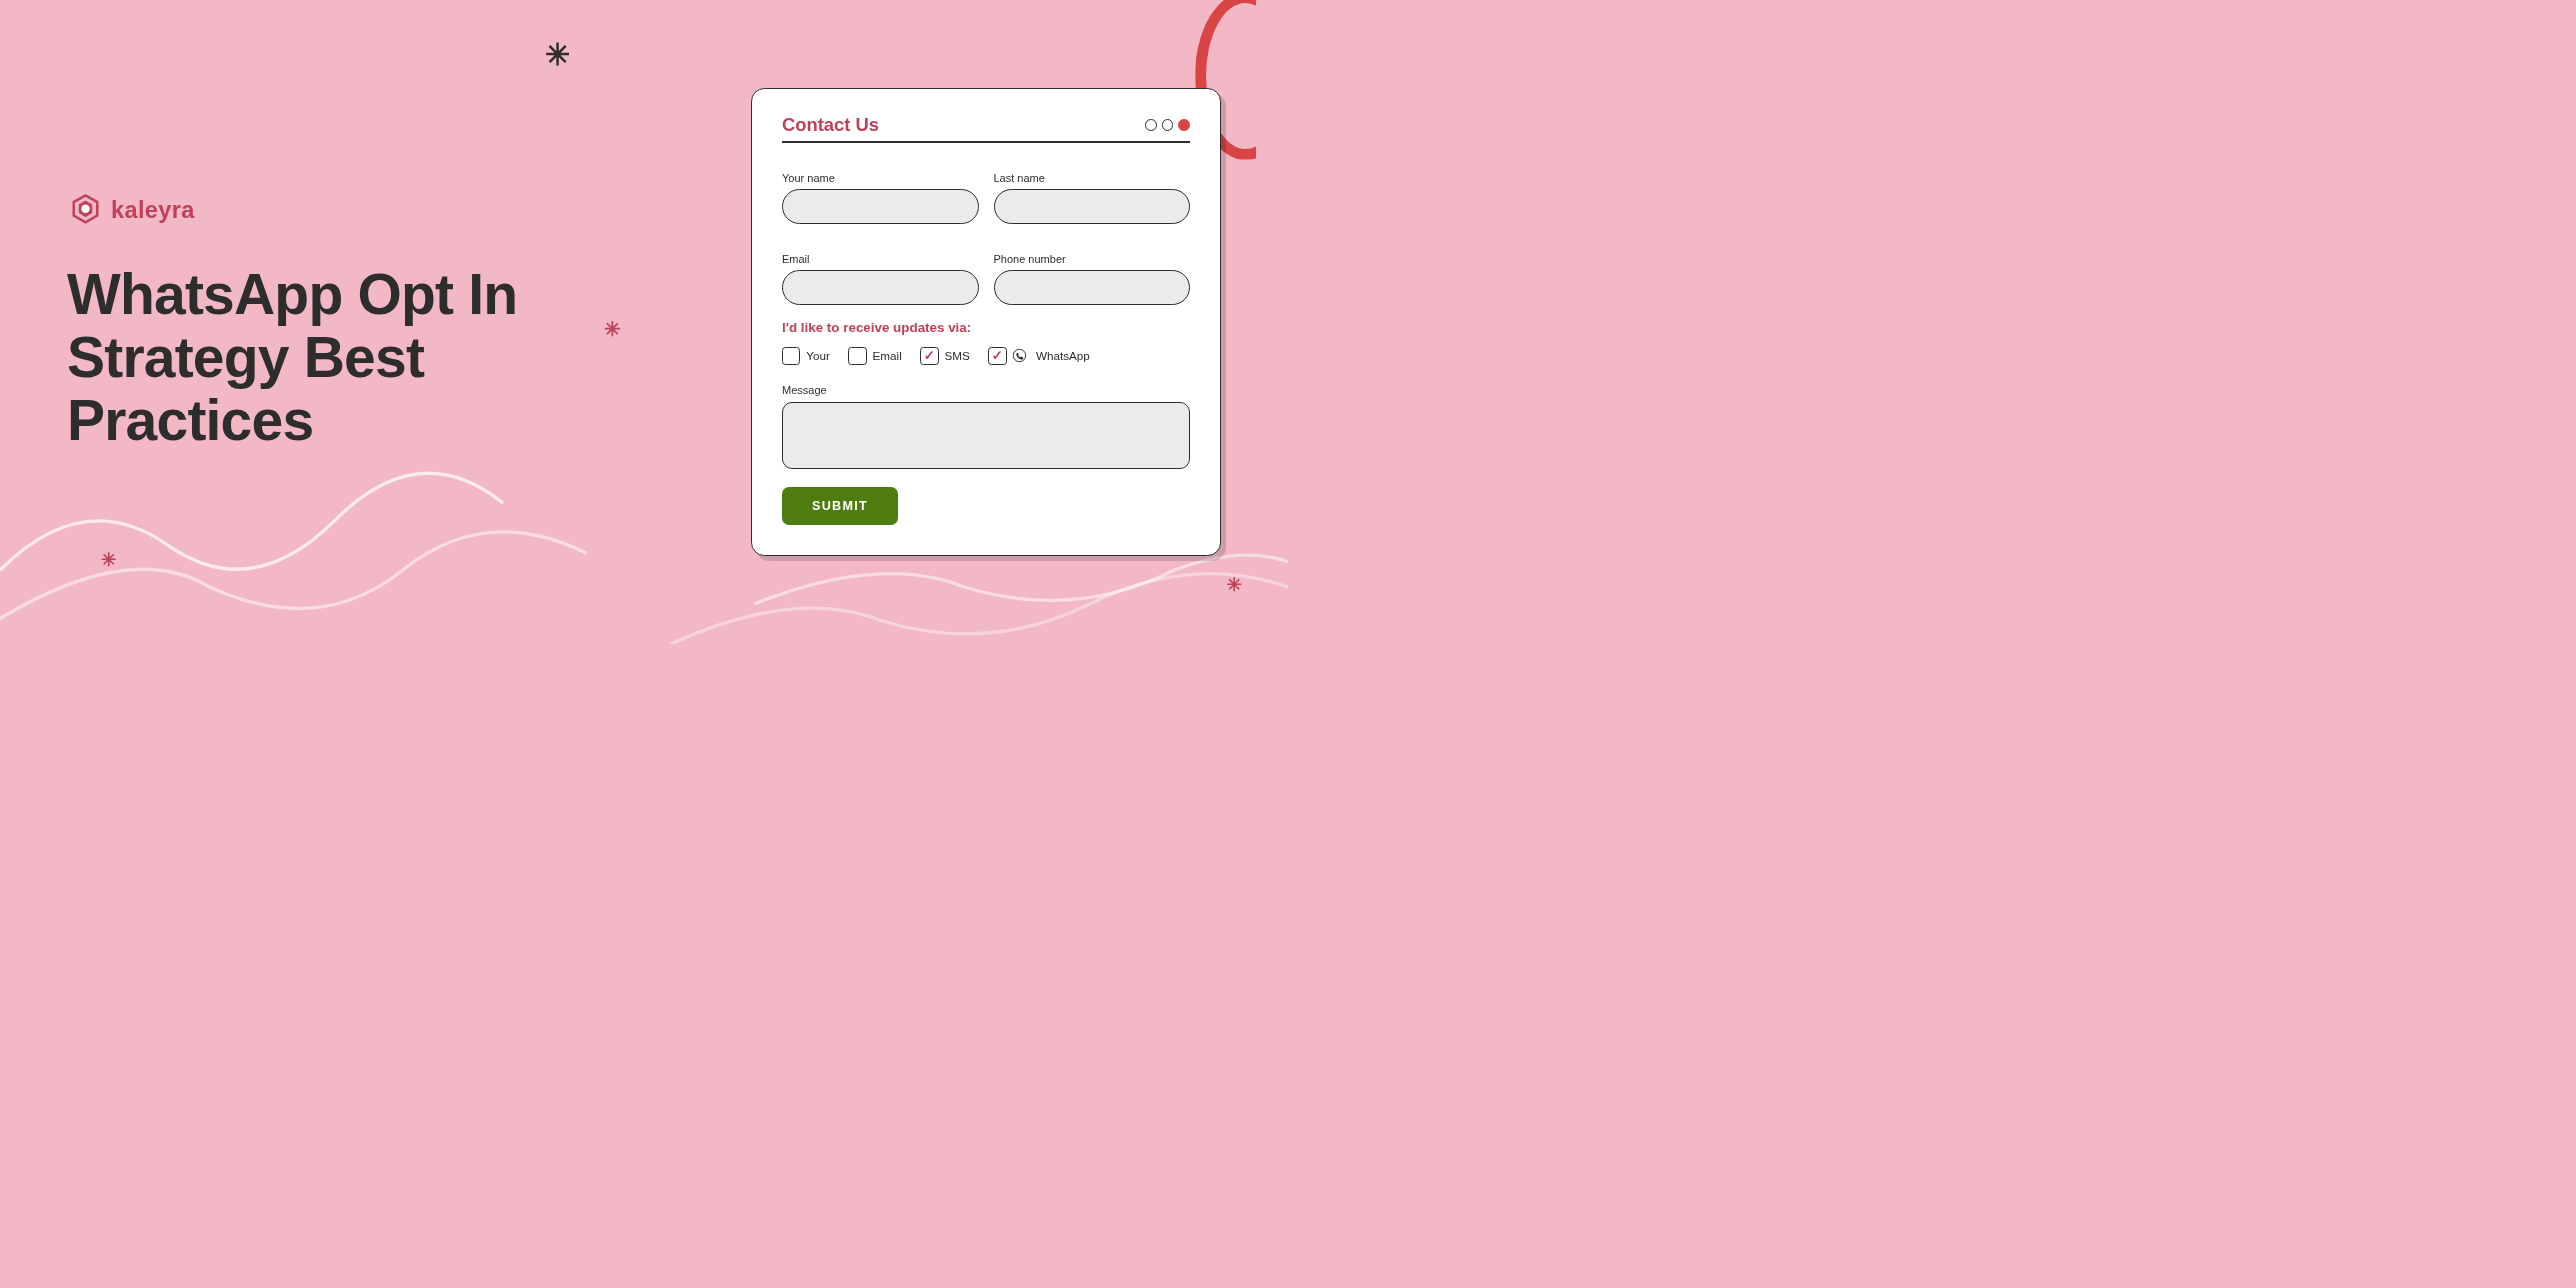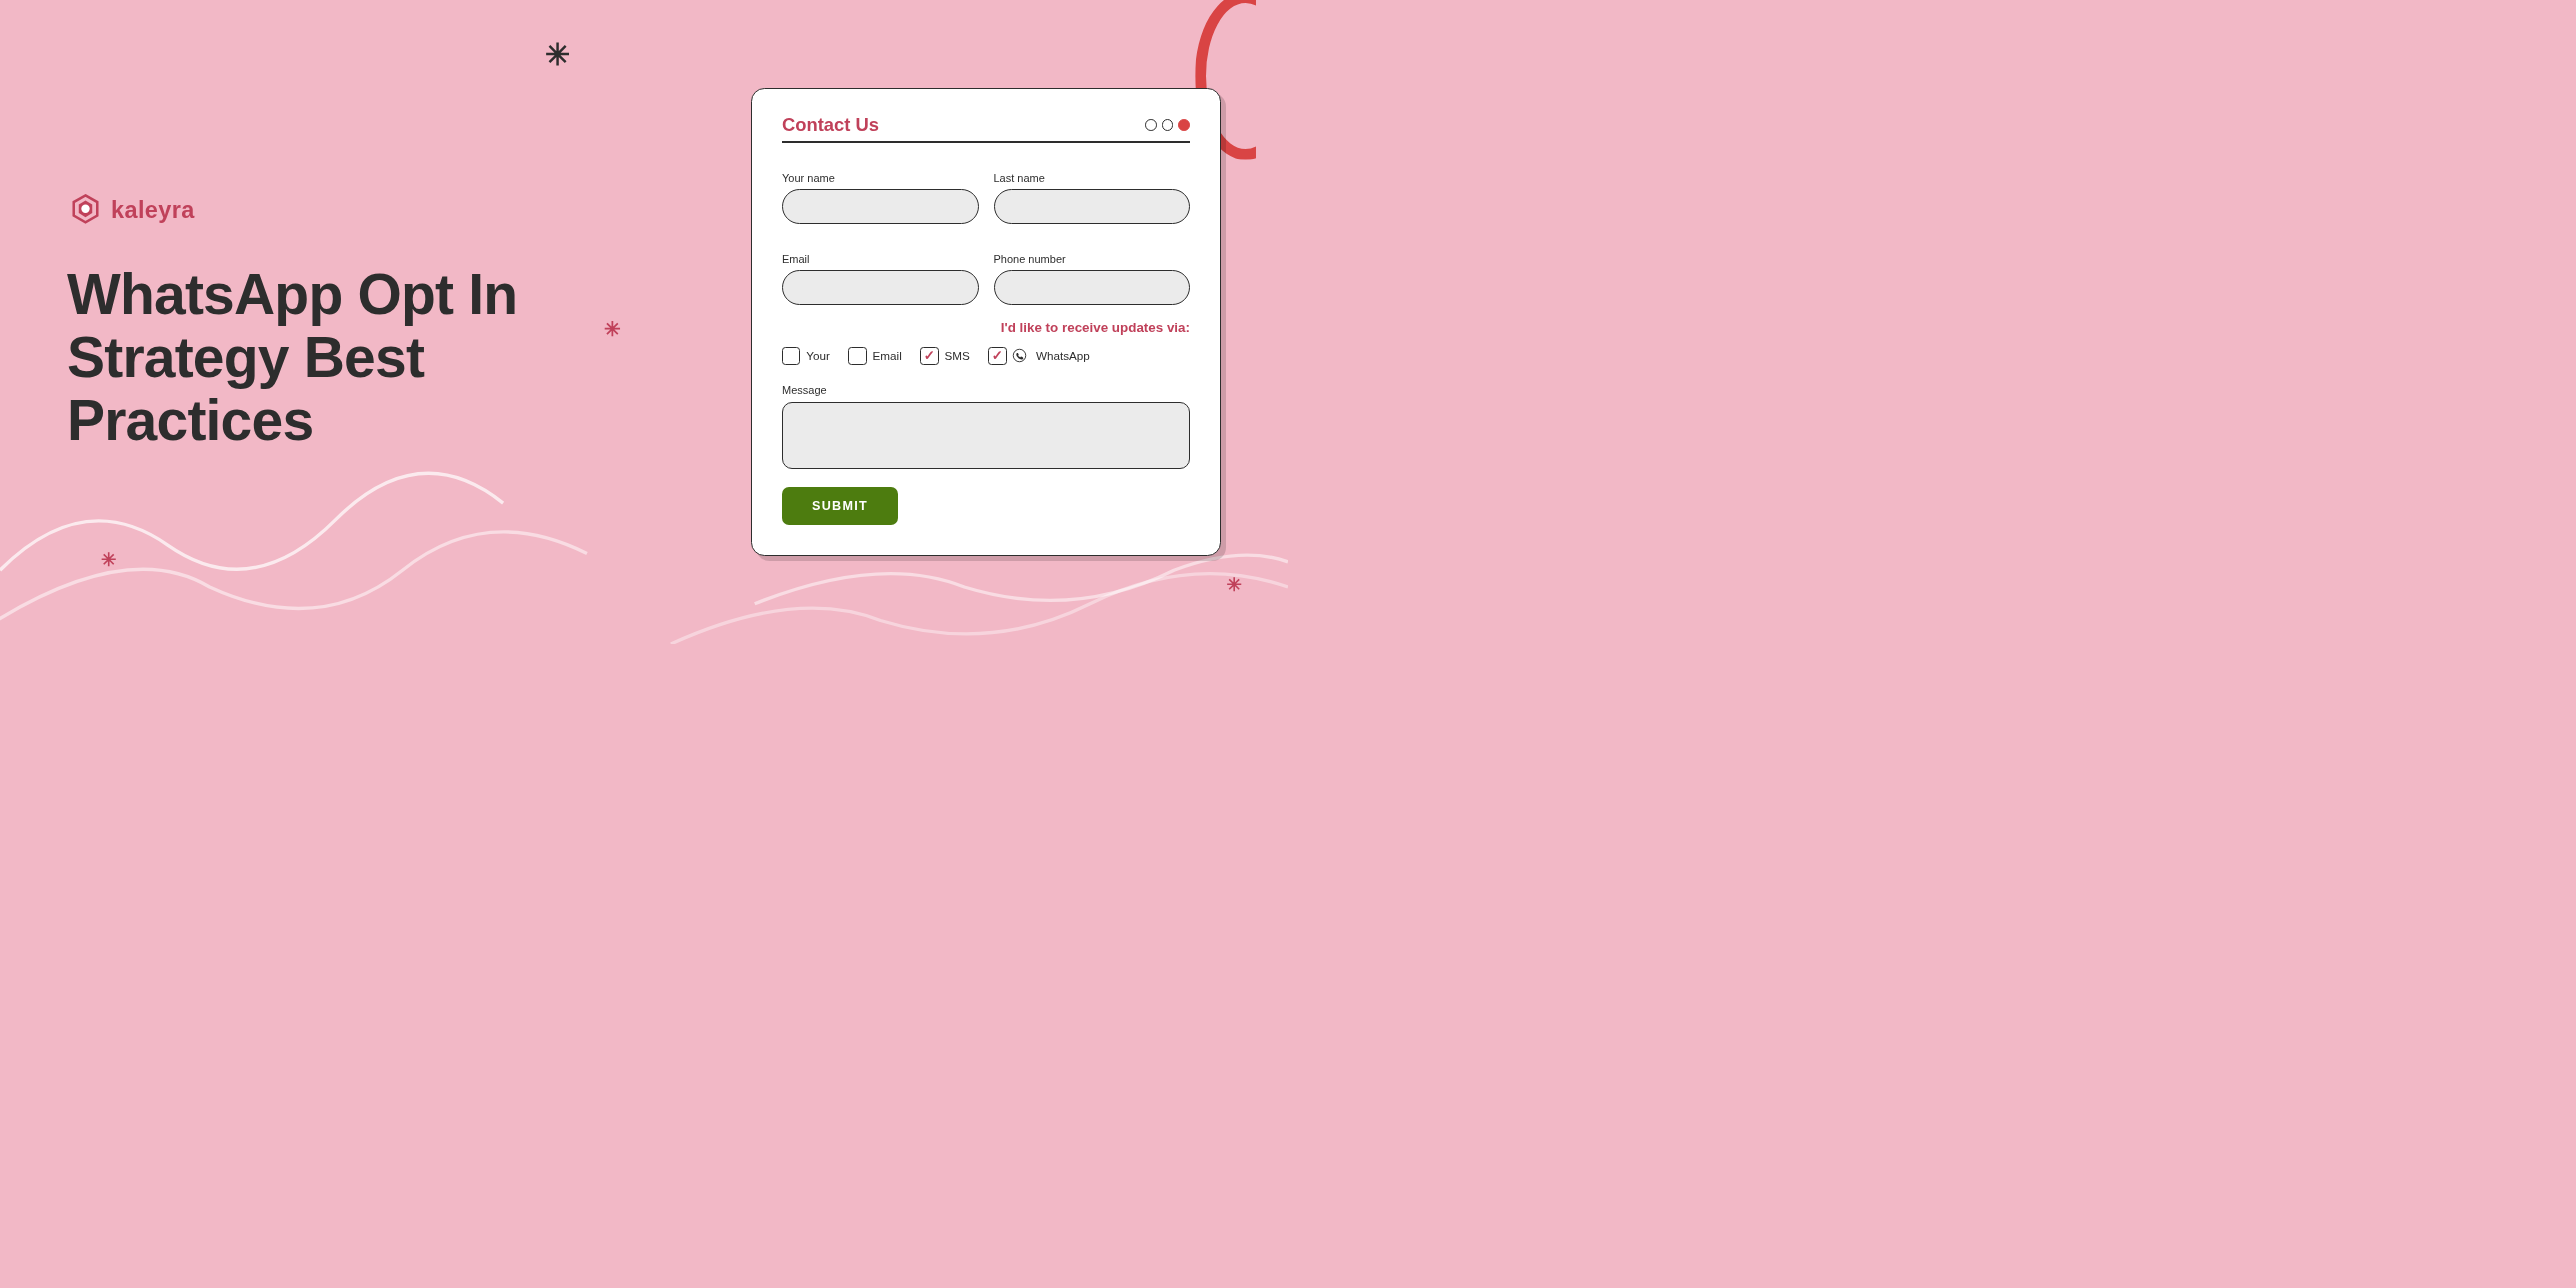--- a/index.html
+++ b/index.html
@@ -180,21 +180,20 @@
       border-radius: 25px;
       height: 35px;
       width: 100%;
     }
 
     .updates-label {
       font-size: 13.4px;
       font-weight: 700;
       color: #c0415a;
       margin-bottom: 11.7px;
-      text-align: right;
     }
 
     .checkbox-row {
       display: flex;
       align-items: center;
       gap: 18.4px;
       margin-bottom: 17px;
       flex-wrap: wrap;
     }
 

